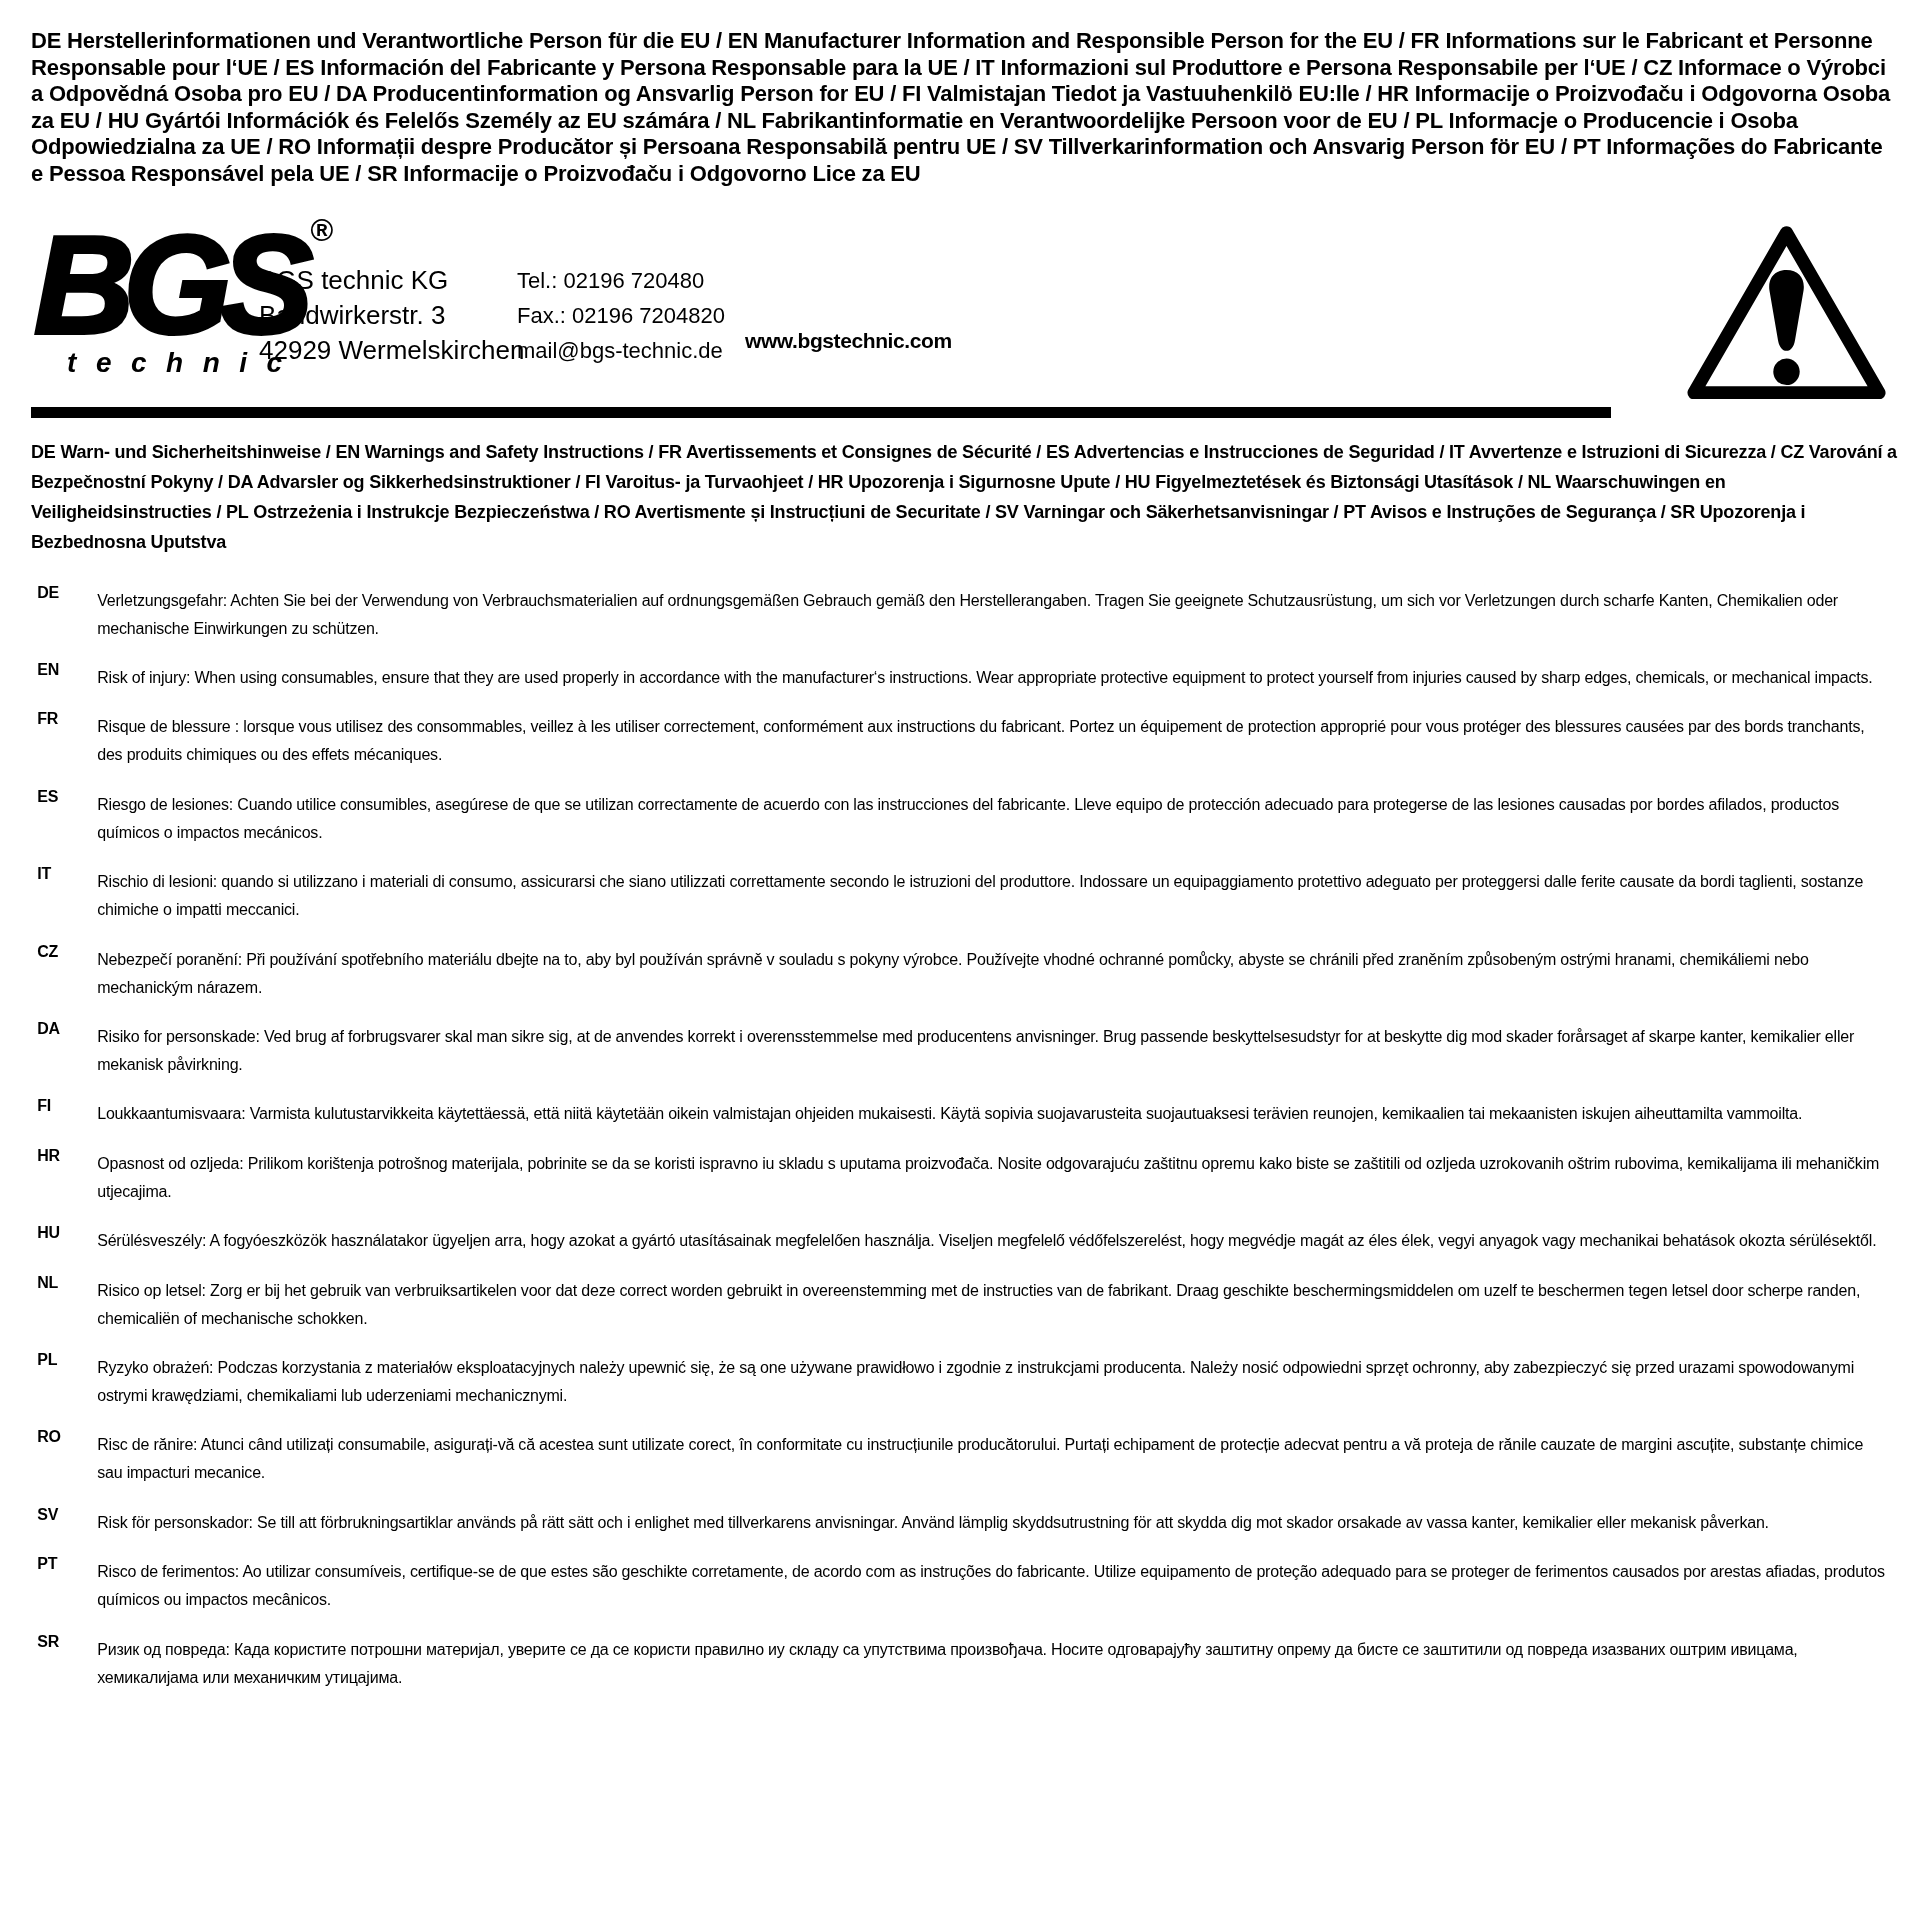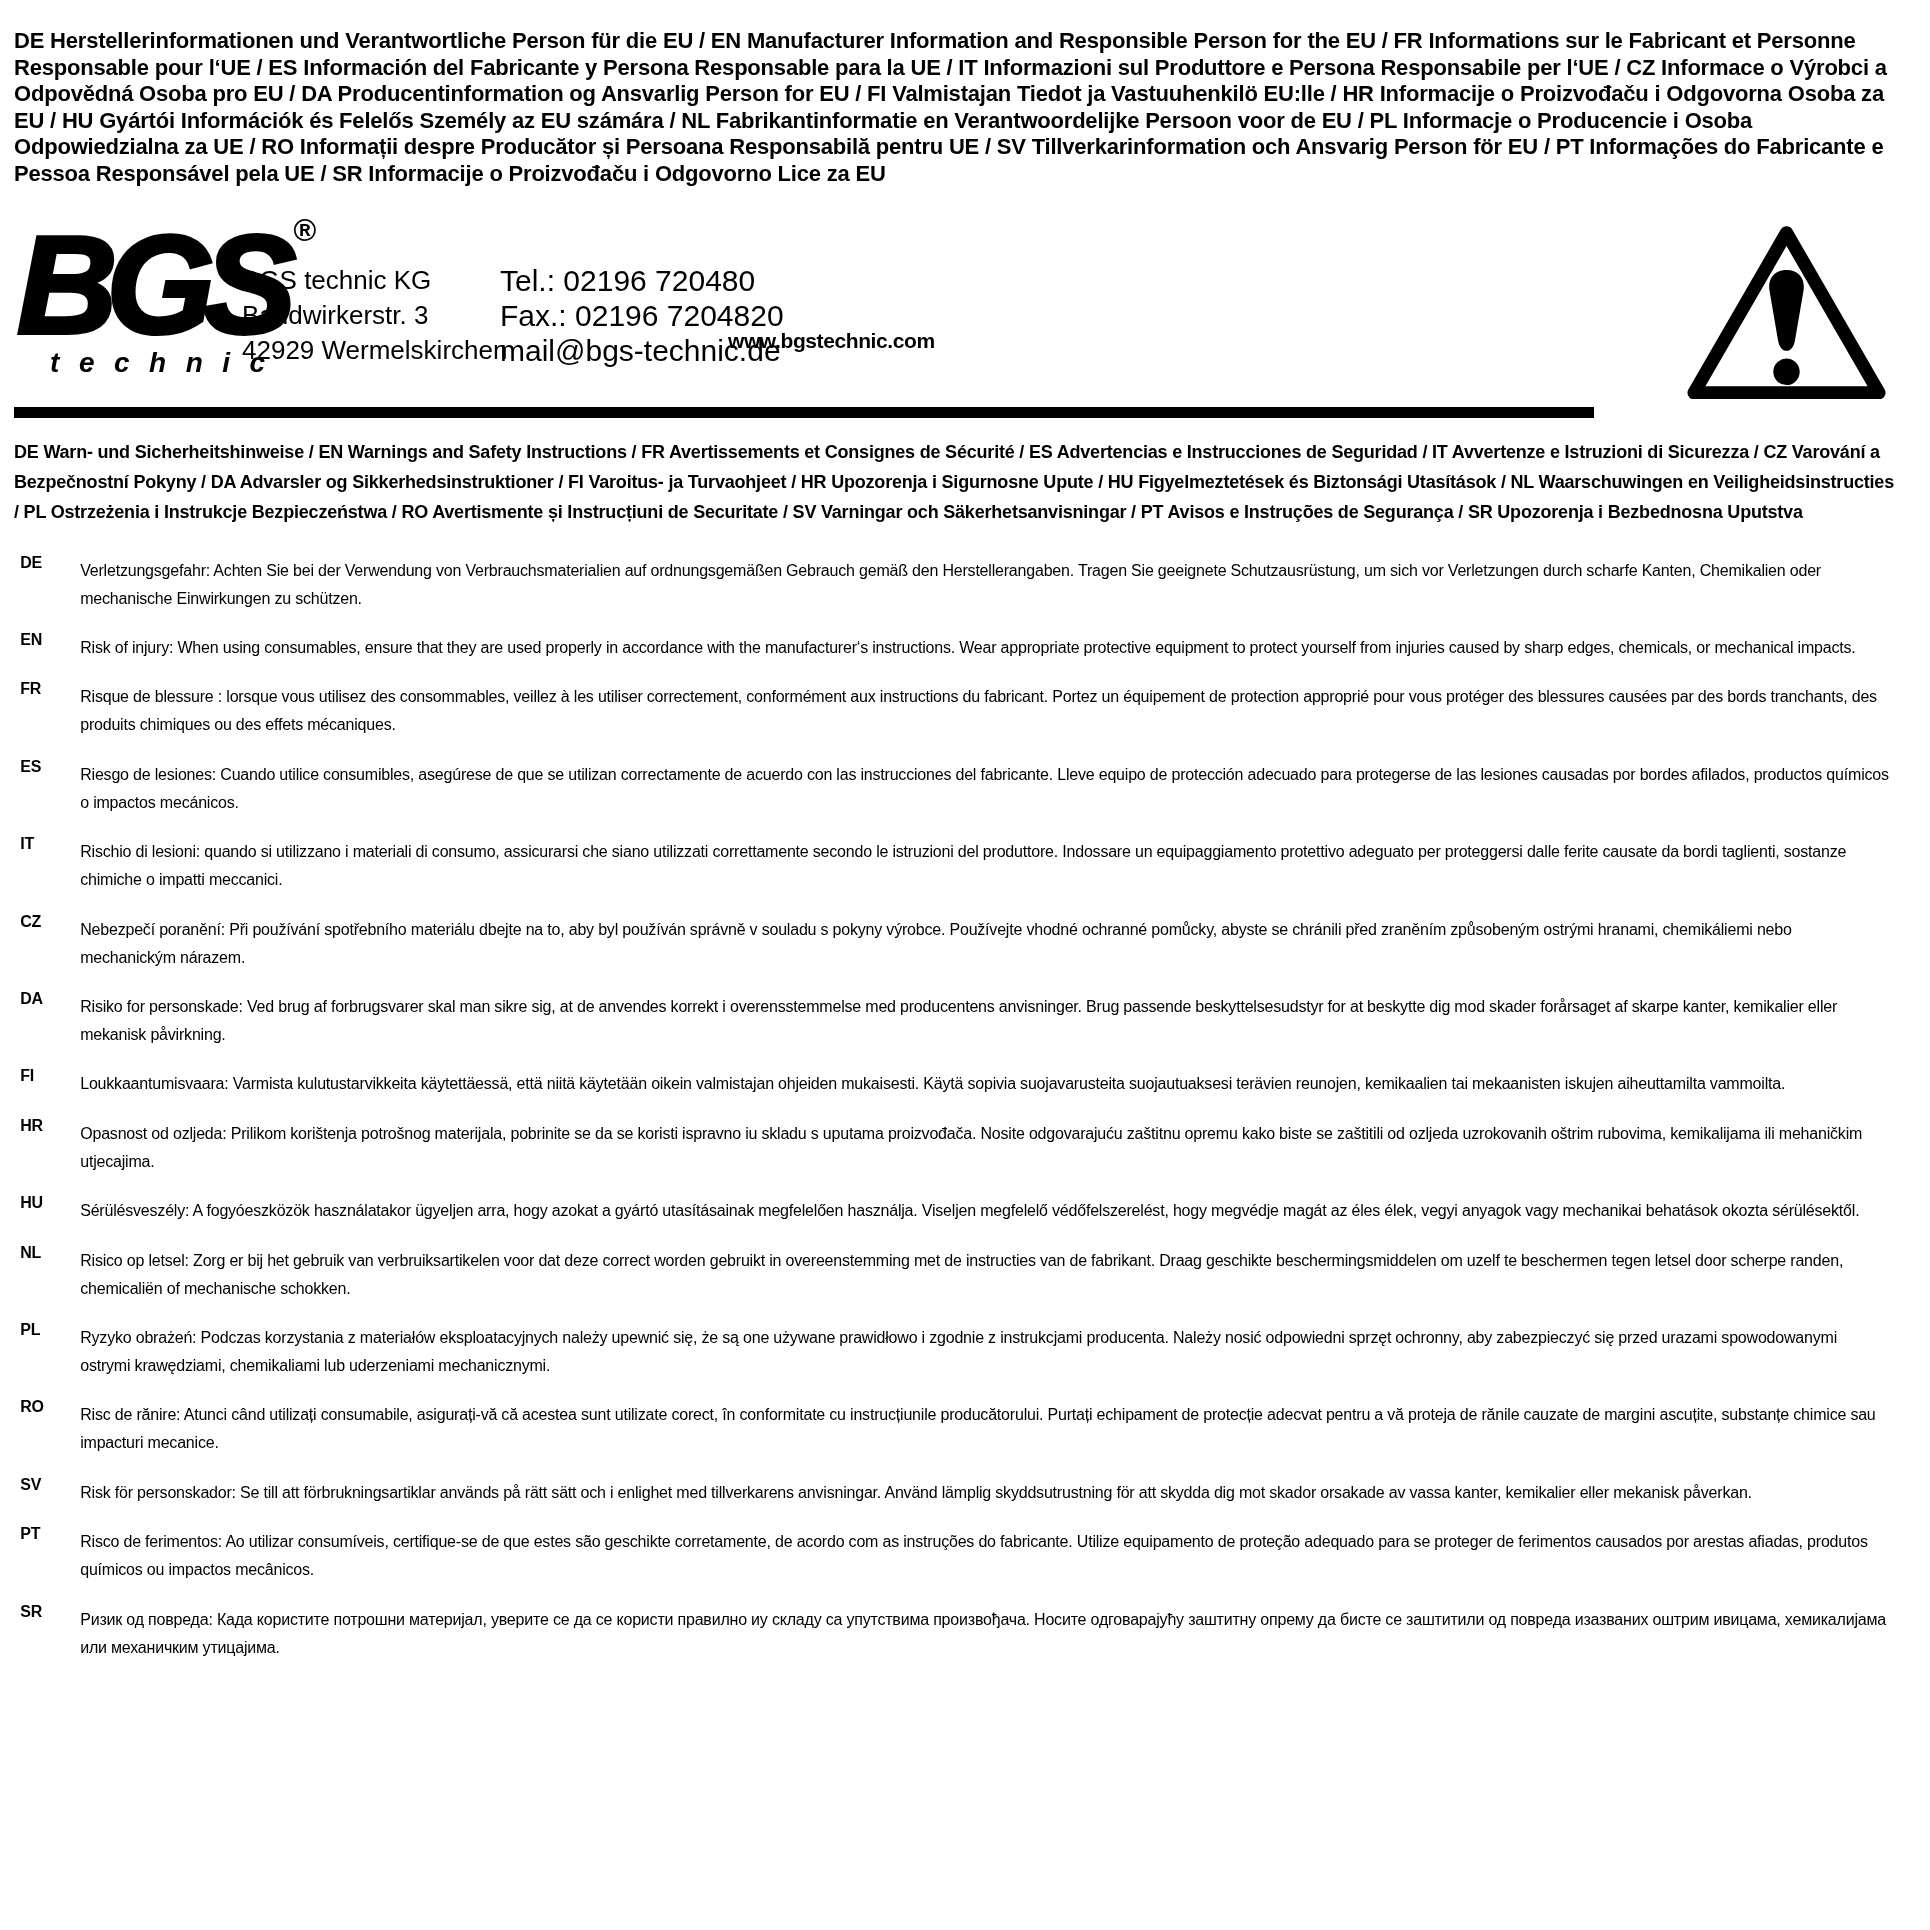--- a/index.html
+++ b/index.html
@@ -11,21 +11,21 @@
     width: 1930px;
     height: 1930px;
     color: #000;
     font-family: "Liberation Sans", "DejaVu Sans", sans-serif;
     overflow: hidden;
   }
   .page {
     box-sizing: border-box;
     width: 1930px;
     height: 1930px;
-    padding: 28px 31px 0 14px;
+    padding: 28px 31px 0 31px;
     position: relative;
   }
   
   .top-title {
     font-weight: bold;
     font-size: 22px;
     line-height: 26.5px;
     letter-spacing: -0.2px;
     margin: 0;
   }
@@ -69,21 +69,21 @@
     position: absolute;
     left: 228px;
     top: 40px;
     font-size: 26px;
     line-height: 35px;
   }
   .contact-col {
     position: absolute;
     left: 486px;
     top: 40px;
-    font-size: 30px;
+    font-size: 22px;
     line-height: 35px;
   }
   .website {
     position: absolute;
     left: 714px;
     top: 106px;
     font-size: 21px;
     font-weight: bold;
     letter-spacing: -0.4px;
   }

